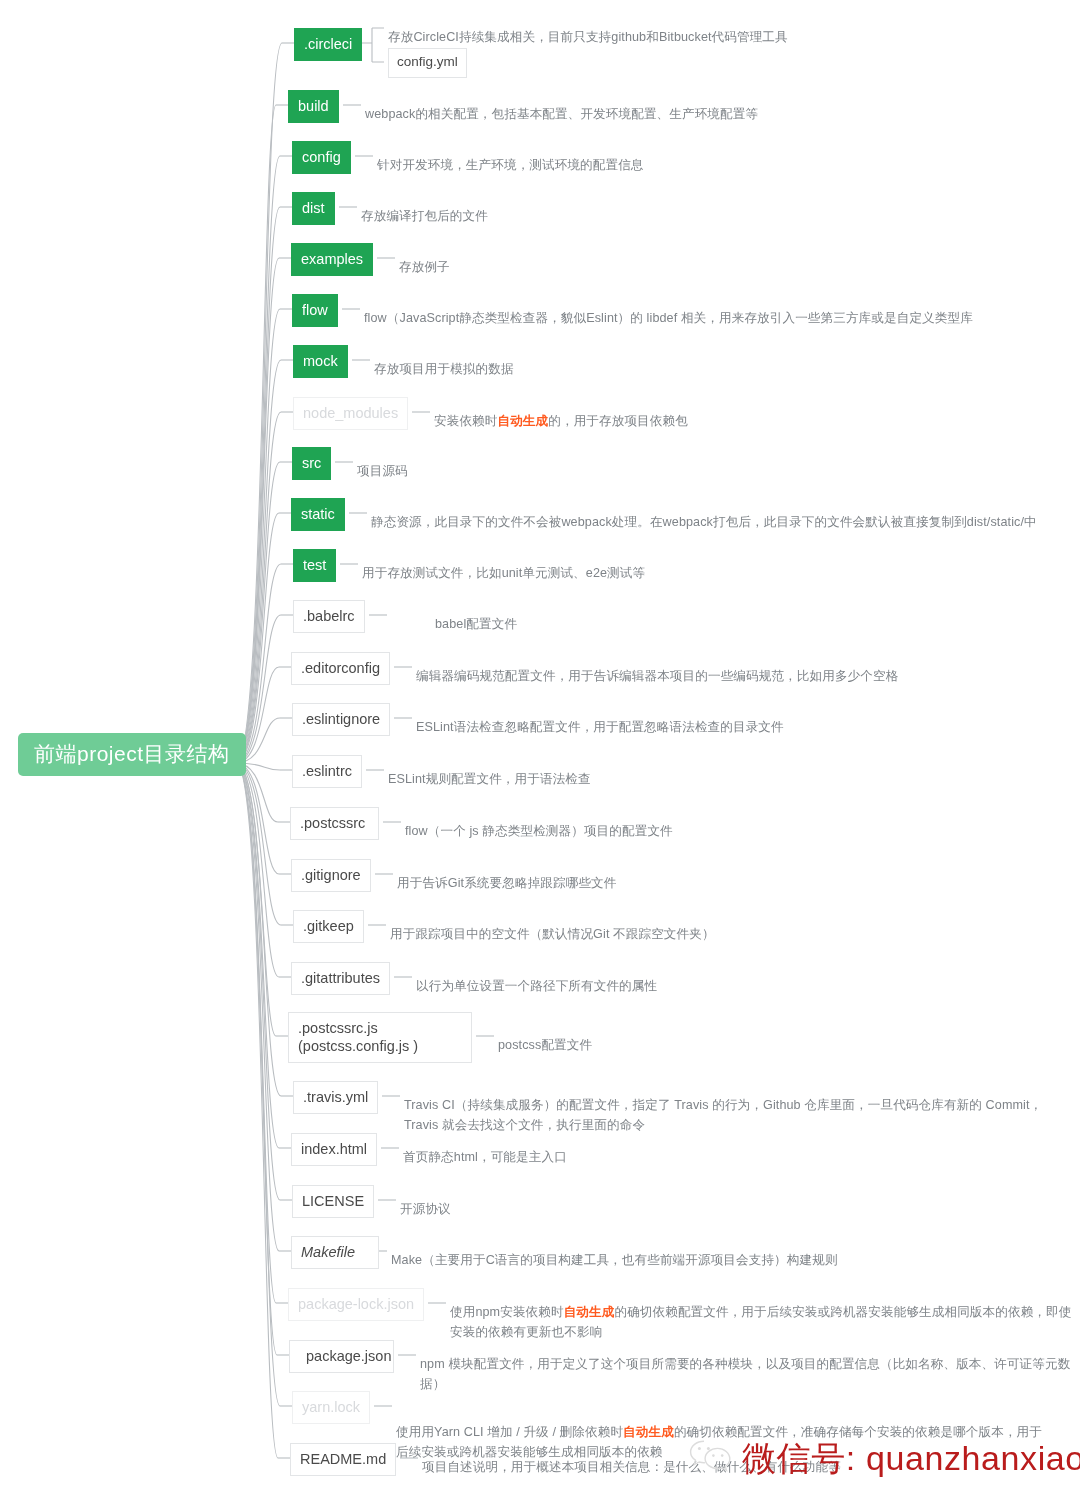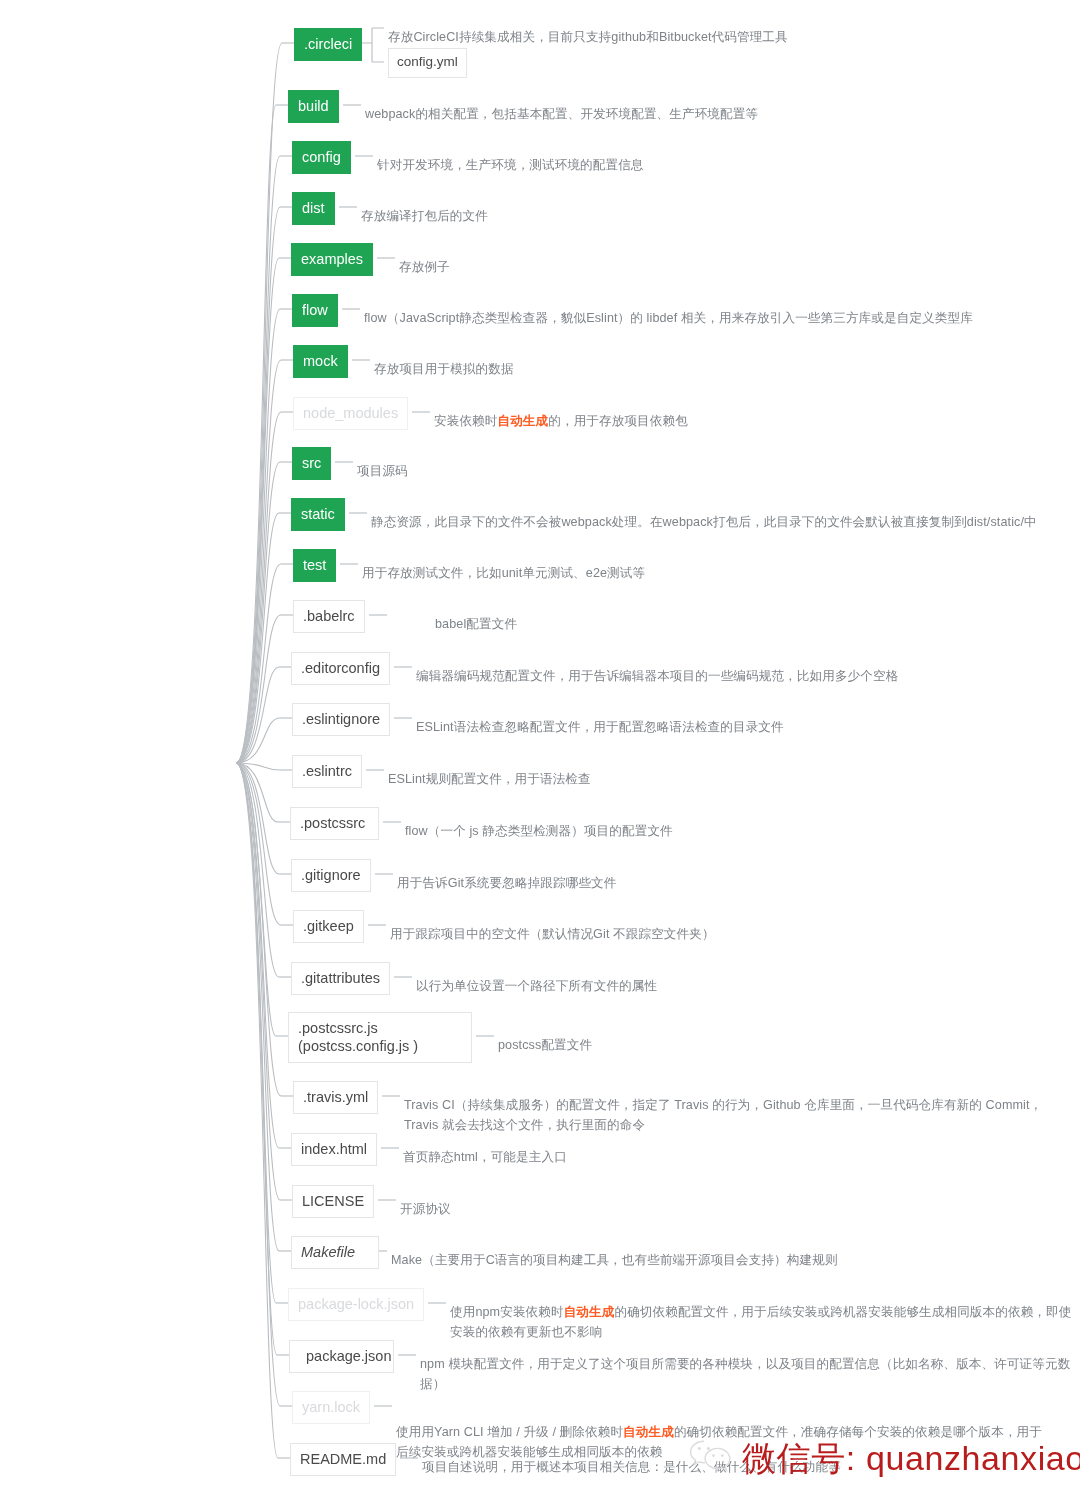--- a/index.html
+++ b/index.html
@@ -190,20 +190,23 @@
       <line x1="277" y1="1355" x2="289" y2="1355" stroke="#b9bdc1" stroke-width="1.1"></line>
       <line x1="398" y1="1355" x2="416" y2="1355" stroke="#b9bdc1" stroke-width="1.1"></line>
       <path d="M 236 763 C 266.8 763, 262 1406, 280 1406" fill="none" stroke="#b9bdc1" stroke-width="1.1"></path>
       <line x1="280" y1="1406" x2="292" y2="1406" stroke="#b9bdc1" stroke-width="1.1"></line>
       <line x1="374" y1="1406" x2="392" y2="1406" stroke="#b9bdc1" stroke-width="1.1"></line>
       <path d="M 236 763 C 265.7 763, 262 1458, 278 1458" fill="none" stroke="#b9bdc1" stroke-width="1.1"></path>
       <line x1="278" y1="1458" x2="290" y2="1458" stroke="#b9bdc1" stroke-width="1.1"></line>
       <line x1="400" y1="1458" x2="418" y2="1458" stroke="#b9bdc1" stroke-width="1.1"></line>
     </svg>
 
+  <div class="root-node">
+    <span>前端project目录结构</span>
+  </div>
 
   <div id="nodes-layer">
       <div class="node folder" style="left: 294px; top: 28px; width: 68px;"><span>.circleci</span></div>
       <div class="node sub" style="left: 388px; top: 48px;"><span>config.yml</span></div>
       <div class="desc" style="left: 388px; top: 28px;"><span>存放CircleCI持续集成相关，目前只支持github和Bitbucket代码管理工具</span></div>
       <div class="node folder" style="left: 288px; top: 90px; width: 51px;"><span>build</span></div>
       <div class="desc" style="left: 365px; top: 105px;"><span>webpack的相关配置，包括基本配置、开发环境配置、生产环境配置等</span></div>
       <div class="node folder" style="left: 292px; top: 141px; width: 59px;"><span>config</span></div>
       <div class="desc" style="left: 377px; top: 156px;"><span>针对开发环境，生产环境，测试环境的配置信息</span></div>
       <div class="node folder" style="left: 292px; top: 192px; width: 43px;"><span>dist</span></div>

